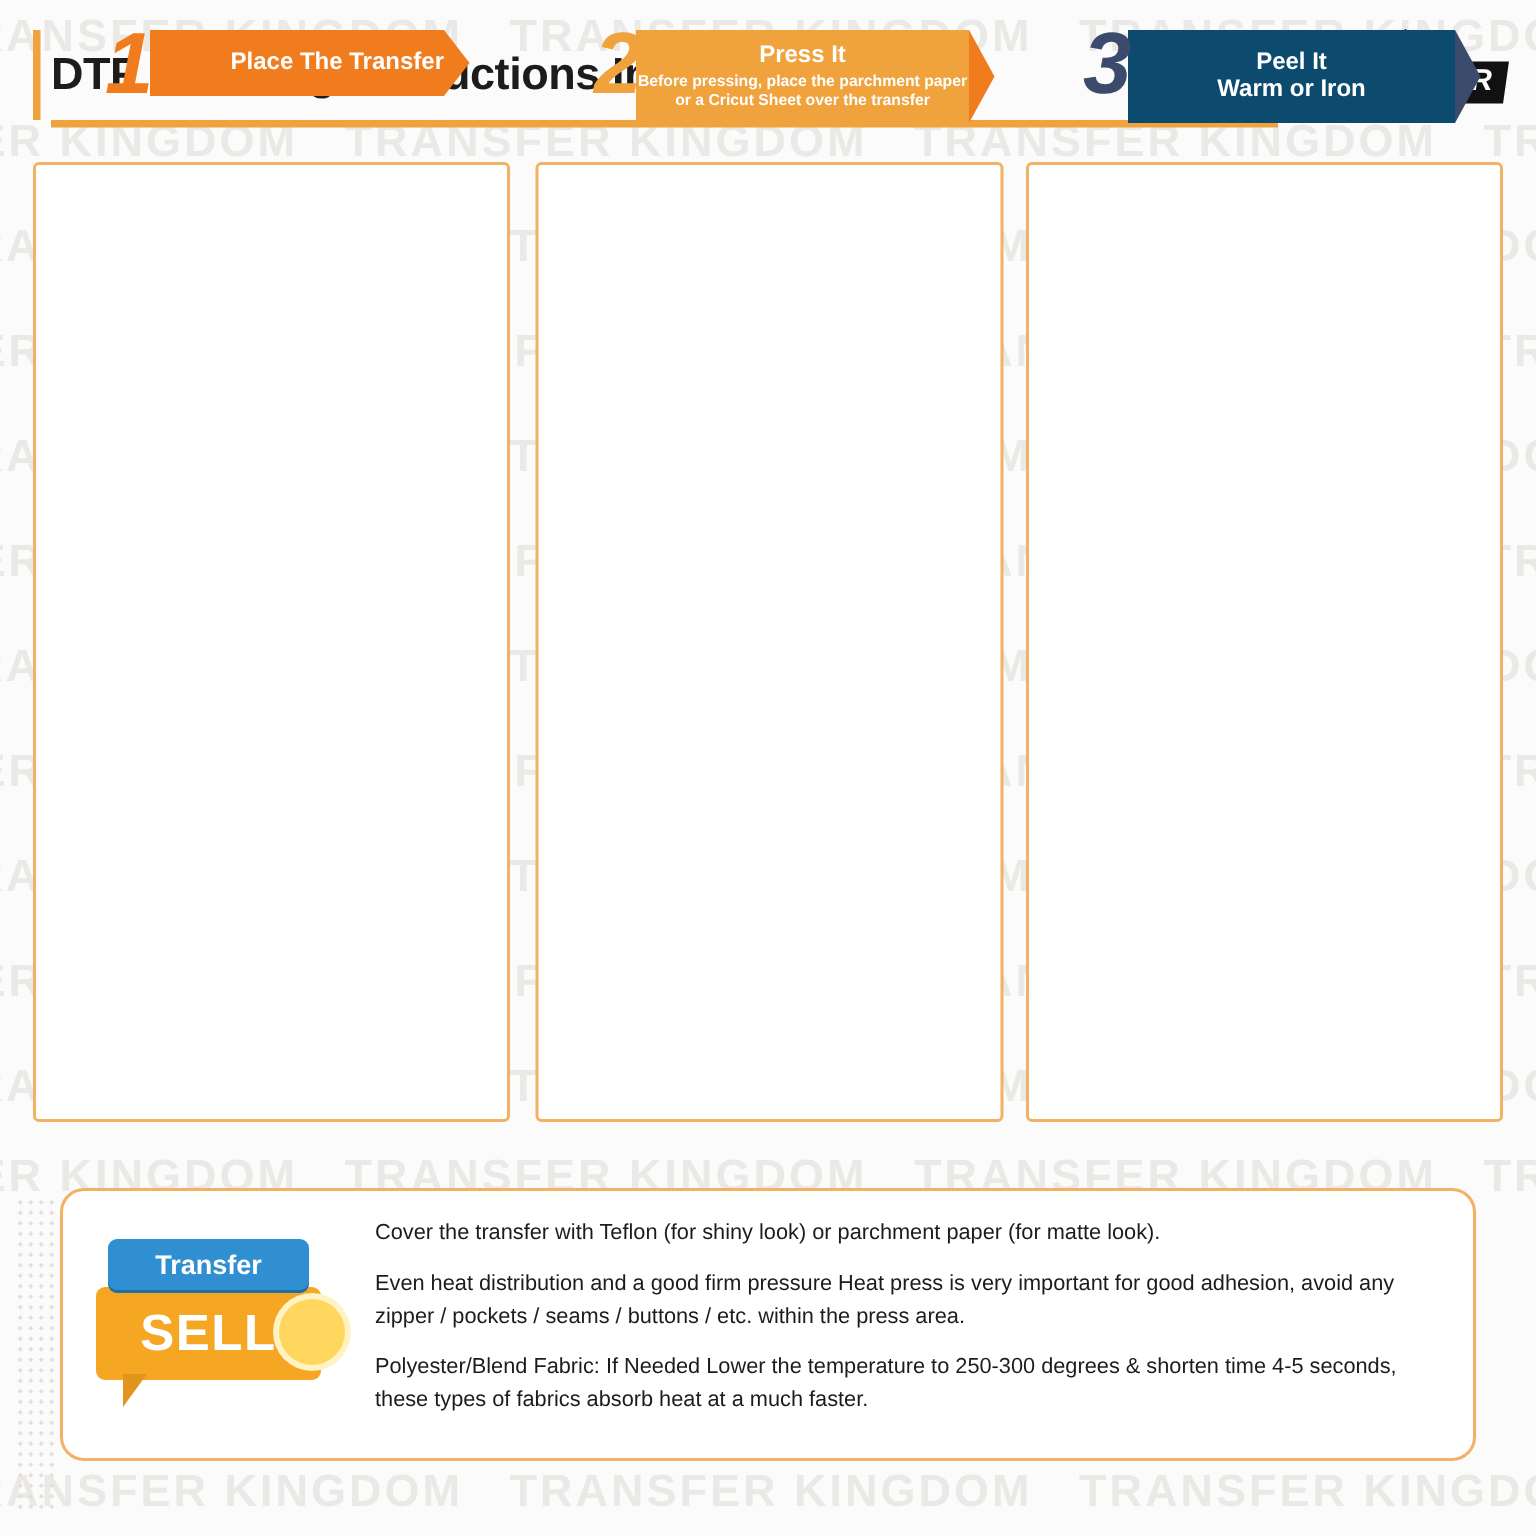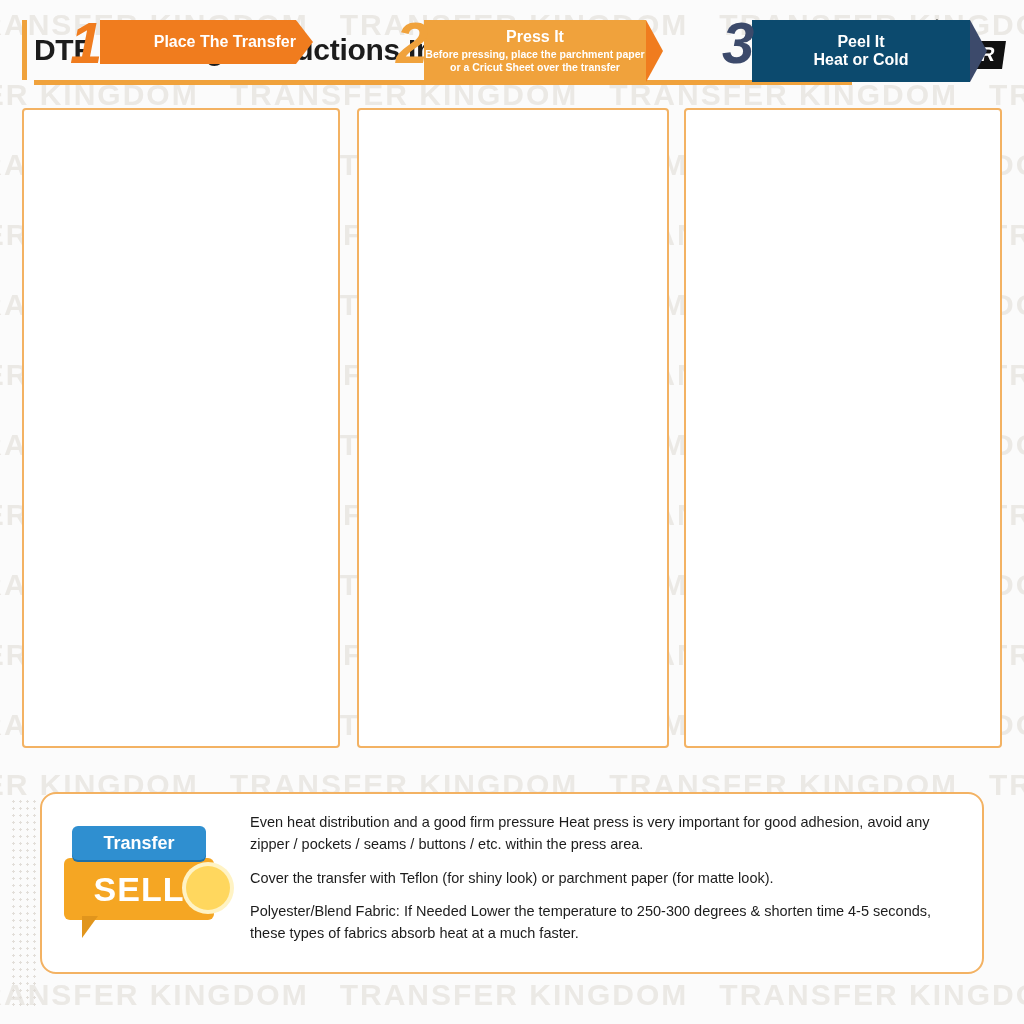--- a/index.html
+++ b/index.html
@@ -495,21 +495,21 @@
       <div class="set-head">Home Iron</div>
       <div class="set-line">- Press it for 30 seconds.</div>
       <div class="set-line">- Hard pressure</div>
     </div>
   </div>
 
   <div class="panel" id="panel3"></div>
   <div class="ribbon navy" id="ribbon3">
     <div class="ribbon-inner">
       <div class="ribbon-title">Peel It</div>
-      <div class="ribbon-title">Heat or Cold</div>
+      <div class="ribbon-title">Warm or Iron</div>
     </div>
   </div>
   <div class="stepnum" id="stepnum3">3</div>
 
   <div class="img-box" id="press-img3">
     <div class="machine-arm">
       <div class="machine-dial"></div>
     </div>
     <div class="shirt">
       <div class="shirt-print">
@@ -537,19 +537,19 @@
   <div id="ready">READY TO GO! WEAR OR SELL IT!</div>
 
   <div id="tips">
     <div class="tips-badge">
       <div class="tips-main">SELL</div>
       <div class="tips-tail"></div>
       <div class="tips-ribbon">Transfer</div>
       <div class="tips-sun"></div>
     </div>
     <div class="tips-text">
+      <p>Cover the transfer with Teflon (for shiny look) or parchment paper (for matte look).</p>
       <p>Even heat distribution and a good firm pressure Heat press is very important for good adhesion, avoid any zipper / pockets / seams / buttons / etc. within the press area.</p>
-      <p>Cover the transfer with Teflon (for shiny look) or parchment paper (for matte look).</p>
       <p>Polyester/Blend Fabric: If Needed Lower the temperature to 250-300 degrees &amp; shorten time 4-5 seconds, these types of fabrics absorb heat at a much faster.</p>
     </div>
   </div>
 
 </div>
 
 </body></html>

